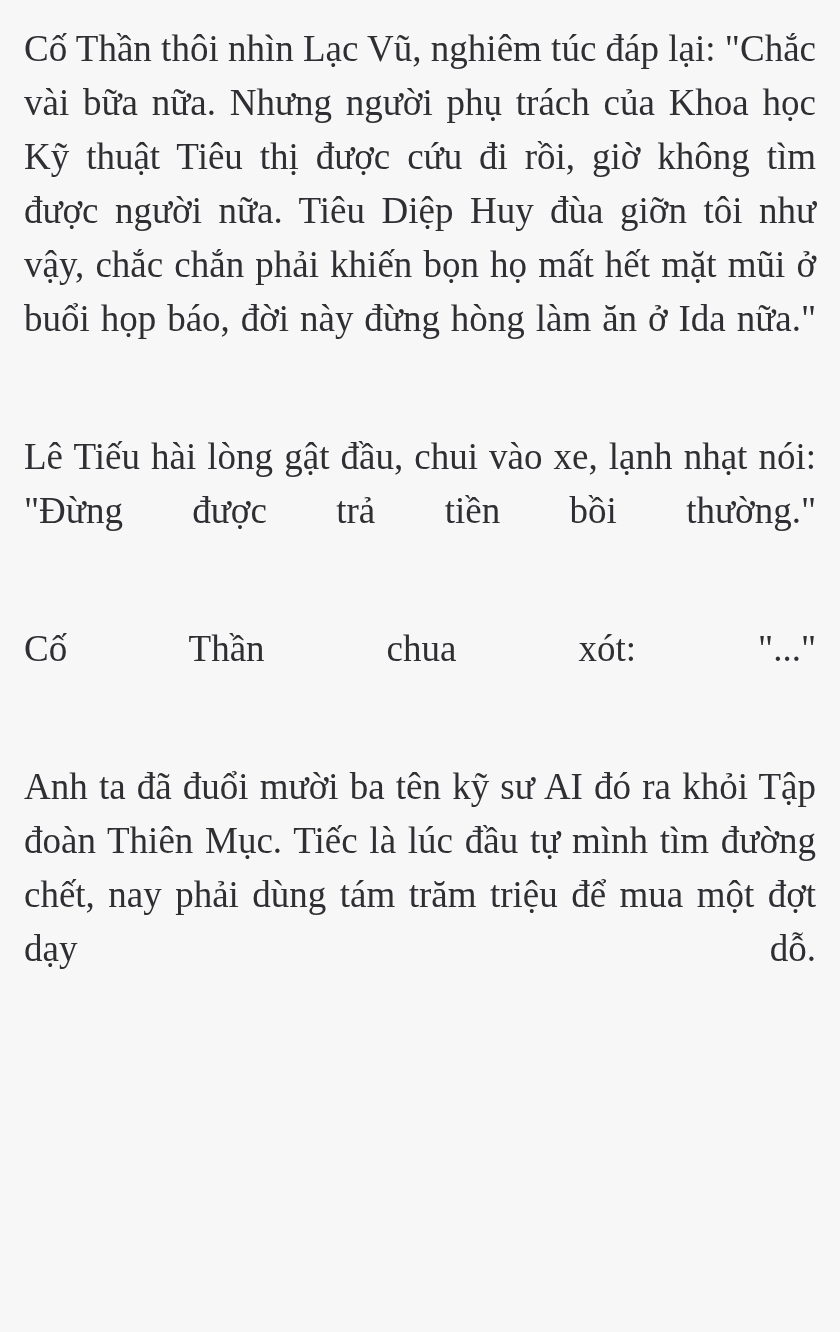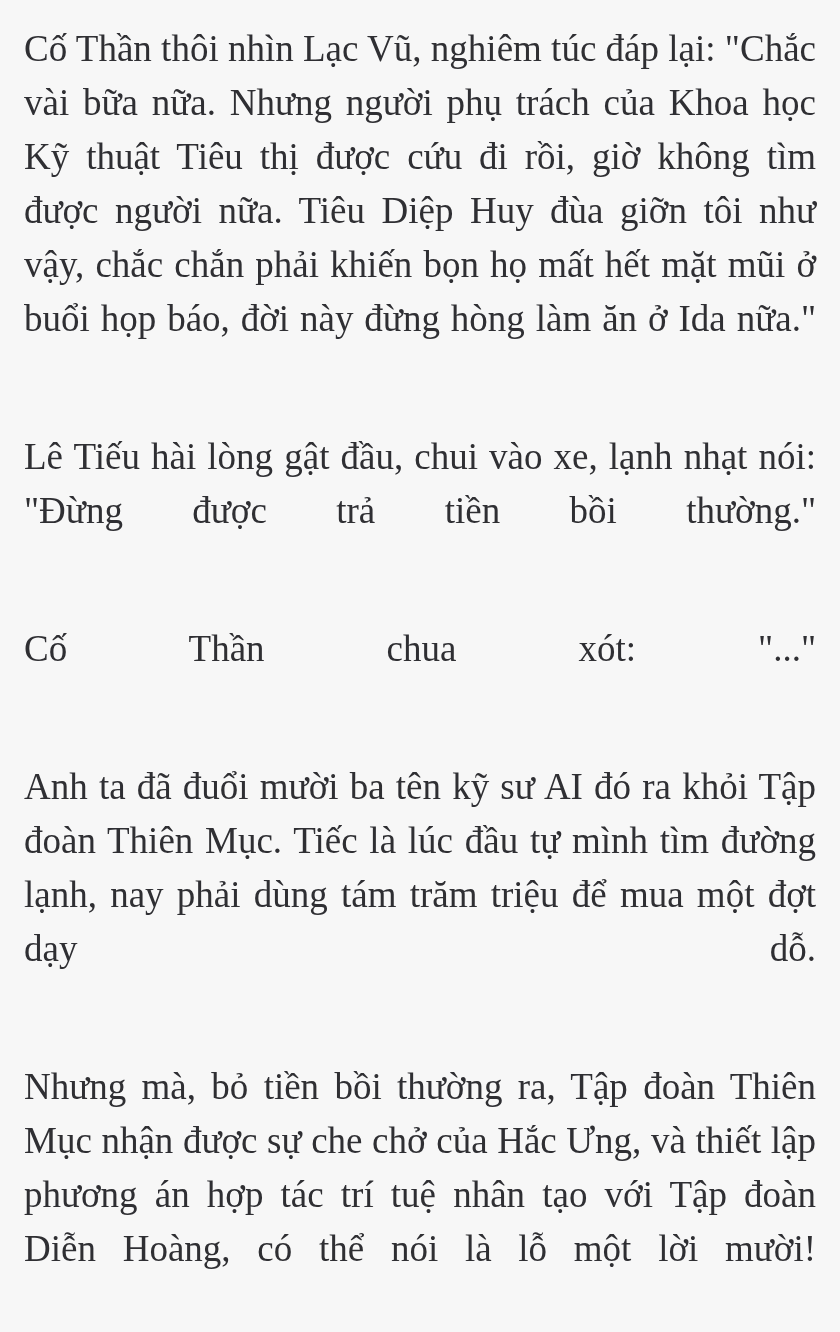--- a/index.html
+++ b/index.html
@@ -44,16 +44,15 @@
   }
 </style>
 </head>
 <body>
 
 <div class="page">
   <div class="content">
     <p class="para">Cố Thần thôi nhìn Lạc Vũ, nghiêm túc đáp lại: "Chắc vài bữa nữa. Nhưng người phụ trách của Khoa học Kỹ thuật Tiêu thị được cứu đi rồi, giờ không tìm được người nữa. Tiêu Diệp Huy đùa giỡn tôi như vậy, chắc chắn phải khiến bọn họ mất hết mặt mũi ở buổi họp báo, đời này đừng hòng làm ăn ở Ida nữa."</p>
     <p class="para">Lê Tiếu hài lòng gật đầu, chui vào xe, lạnh nhạt nói: "Đừng được trả tiền bồi thường."</p>
     <p class="para">Cố Thần chua xót: "..."</p>
-    <p class="para">Anh ta đã đuổi mười ba tên kỹ sư AI đó ra khỏi Tập đoàn Thiên Mục. Tiếc là lúc đầu tự mình tìm đường lạnh, nay phải dùng tám trăm triệu để mua một đợt dạy dỗ.</p>
-    <p class="para">Nhưng mà, bỏ tiền bồi thường ra, Tập đoàn Thiên Mục nhận được sự che chở của Hắc Ưng, và thiết lập phương án hợp tác trí tuệ nhân tạo với Tập đoàn Diễn Hoàng, có thể nói là lỗ một lời mười!</p>
+    <p class="para">Anh ta đã đuổi mười ba tên kỹ sư AI đó ra khỏi Tập đoàn Thiên Mục. Tiếc là lúc đầu tự mình tìm đường chết, nay phải dùng tám trăm triệu để mua một đợt dạy dỗ.</p>
   </div>
 </div>
 
 </body></html>

